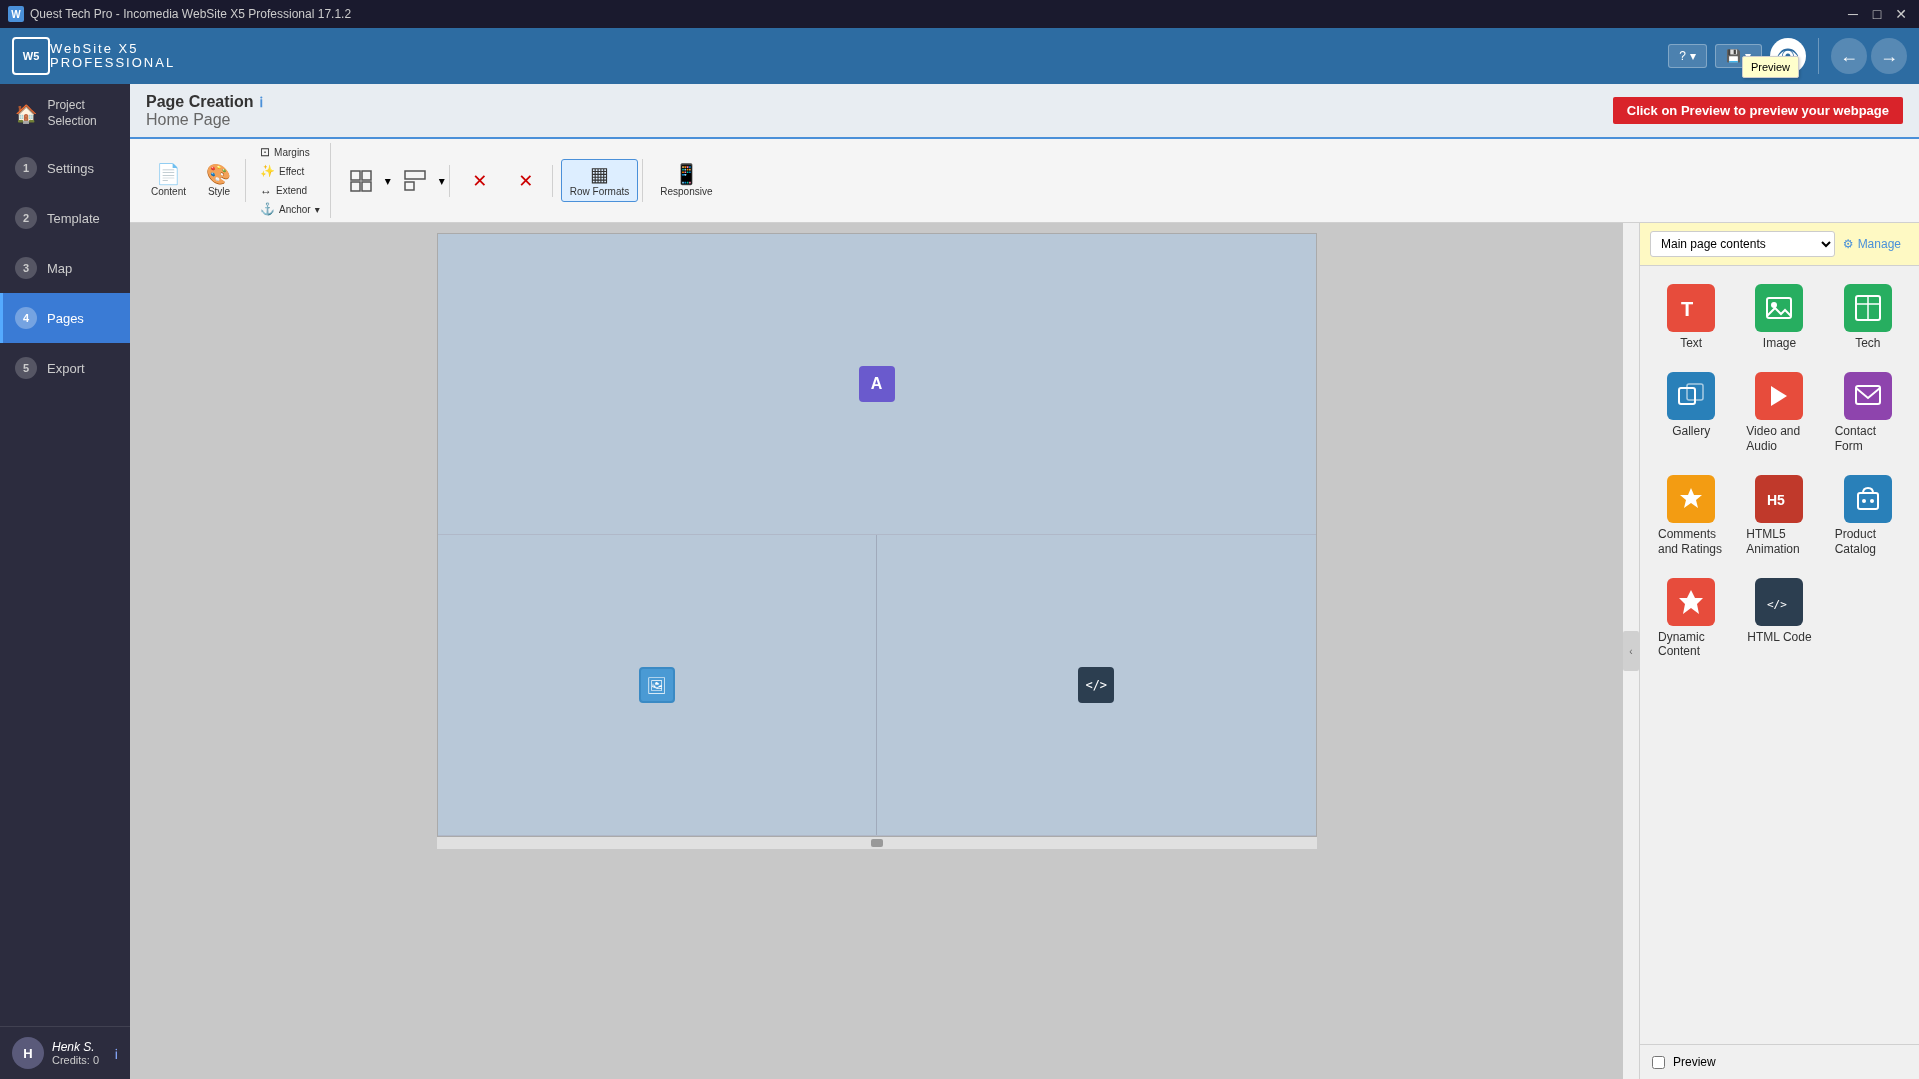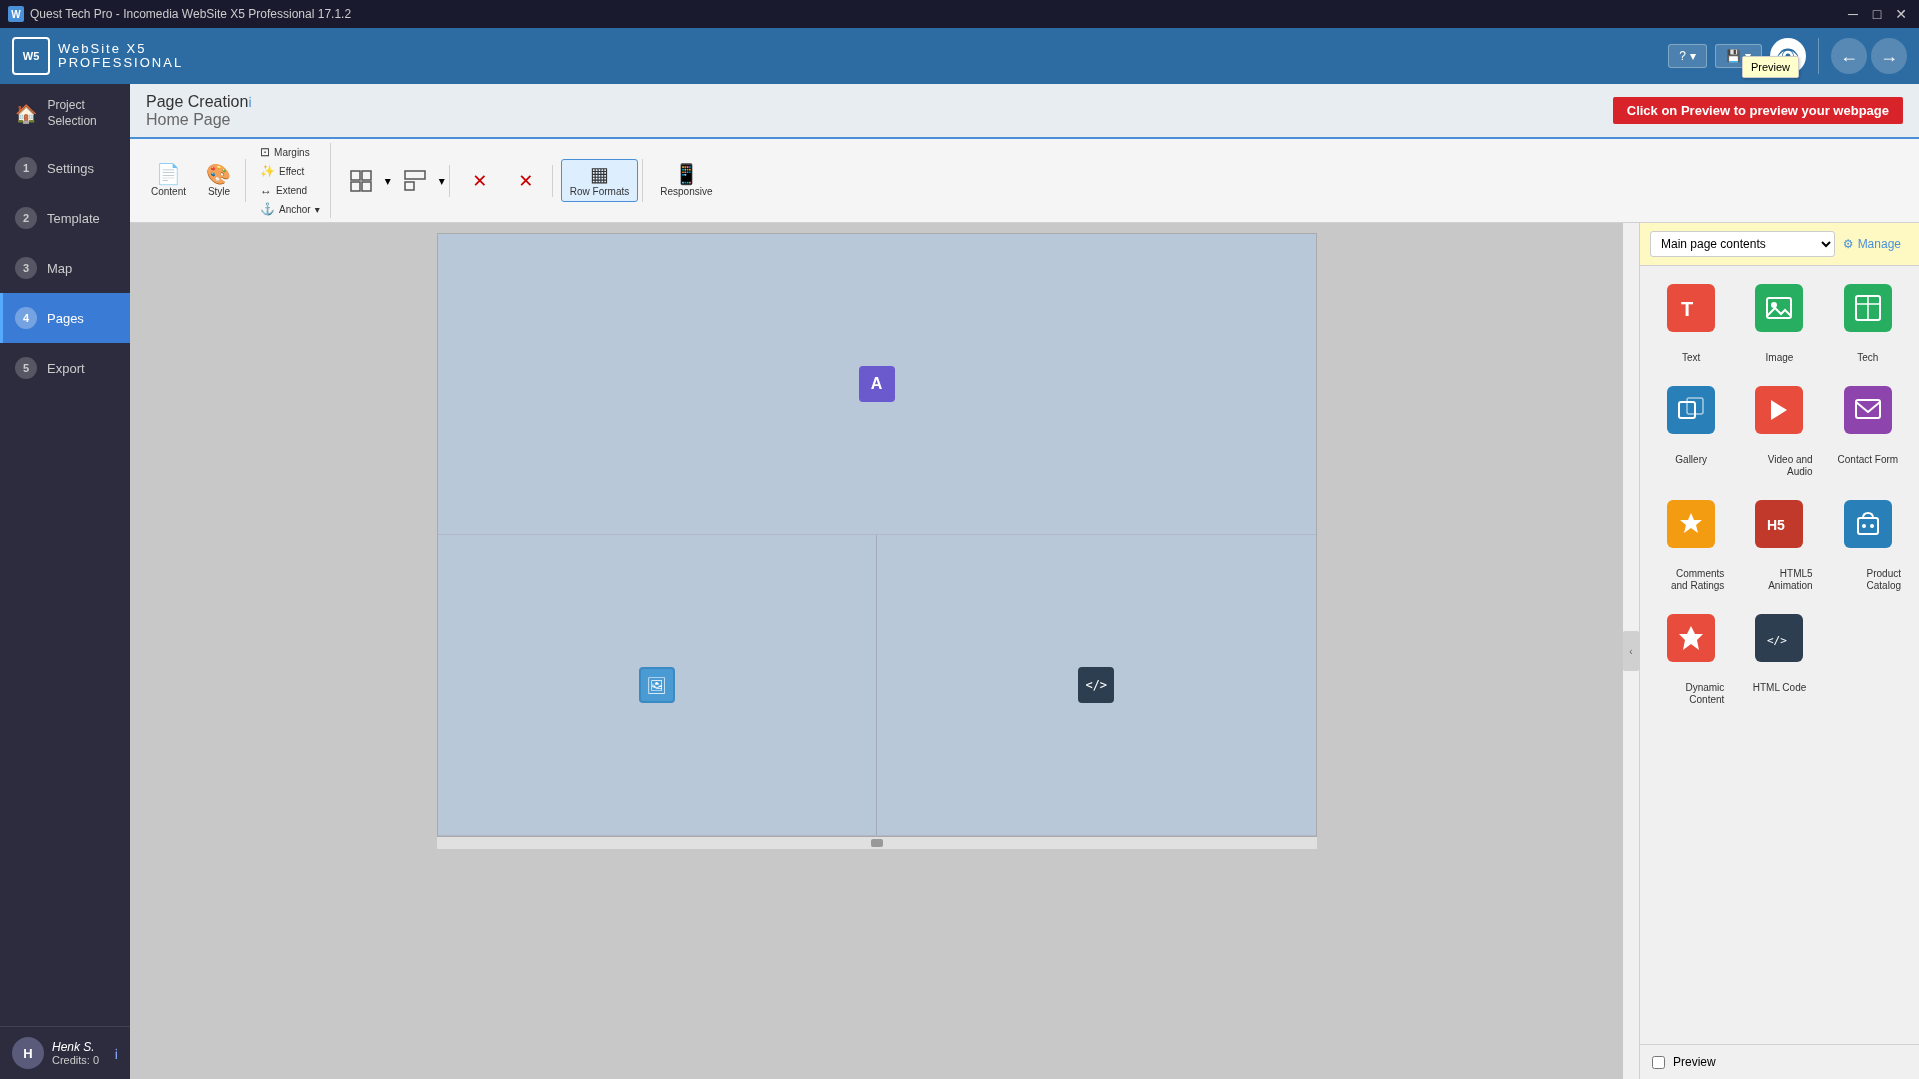--- a/index.html
+++ b/index.html
@@ -25,21 +25,21 @@
 
     
     .header {
       background: #2d6ca2;
       height: 56px;
       display: flex;
       align-items: center;
       padding: 0 12px;
       justify-content: space-between;
     }
-    .logo-area { display: flex; align-items: center; gap: 8px; }
+    .logo-area { display: flex; align-items: center; gap: 0; }
     .logo-box {
       background: #2d6ca2;
       border: 2px solid #fff;
       border-radius: 4px;
       width: 38px; height: 38px;
       display: flex; align-items: center; justify-content: center;
       font-weight: bold; color: #fff; font-size: 11px;
     }
     .logo-text { color: #fff; font-size: 15px; font-weight: bold; line-height: 1.1; }
     .logo-text span { display: block; font-size: 13px; font-weight: normal; letter-spacing: 2px; }
@@ -130,21 +130,21 @@
     
     .page-header {
       background: #e8edf2;
       padding: 8px 16px;
       border-bottom: 2px solid #4a90d9;
       display: flex;
       align-items: center;
       justify-content: space-between;
     }
     .page-title-area { display: flex; flex-direction: column; }
-    .page-title { font-size: 16px; font-weight: 400; color: #333; display: flex; align-items: center; }
+    .page-title { font-size: 16px; font-weight: 700; color: #333; display: flex; align-items: center; gap: 6px; }
     .page-info-icon { color: #4a90d9; font-size: 14px; }
     .breadcrumb { font-size: 16px; color: #666; }
     .preview-banner {
       background: #d9232a;
       color: #fff;
       padding: 6px 14px;
       font-size: 13px;
       font-weight: bold;
       border-radius: 2px;
     }
@@ -300,21 +300,21 @@
       padding: 6px;
       border-radius: 4px;
     }
     .content-icon-box {
       width: 48px; height: 48px;
       border-radius: 6px;
       display: flex; align-items: center; justify-content: center;
       font-size: 22px;
       color: #fff;
     }
-    .content-label { font-size: 10px; text-align: right; color: #333; line-height: 1.2; margin-top: 16px; }
+    .content-label { font-size: 12px; text-align: left; color: #333; line-height: 1.2; }
 
     .panel-footer {
       margin-top: auto;
       padding: 10px 12px;
       border-top: 1px solid #d0d0d0;
       display: flex;
       align-items: center;
       gap: 8px;
     }
 

